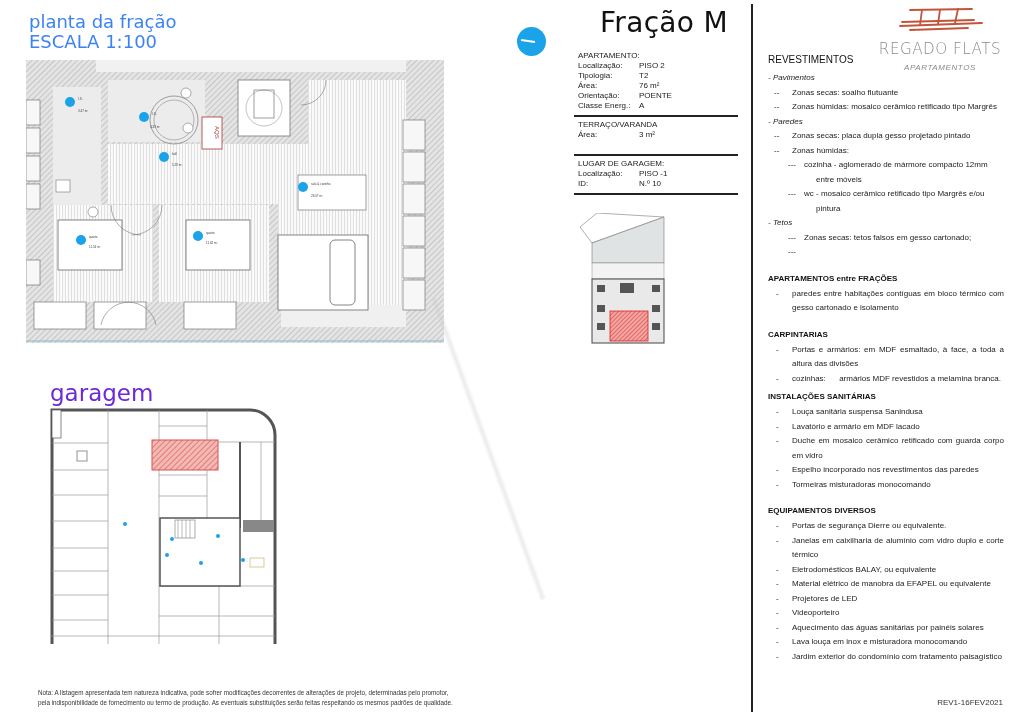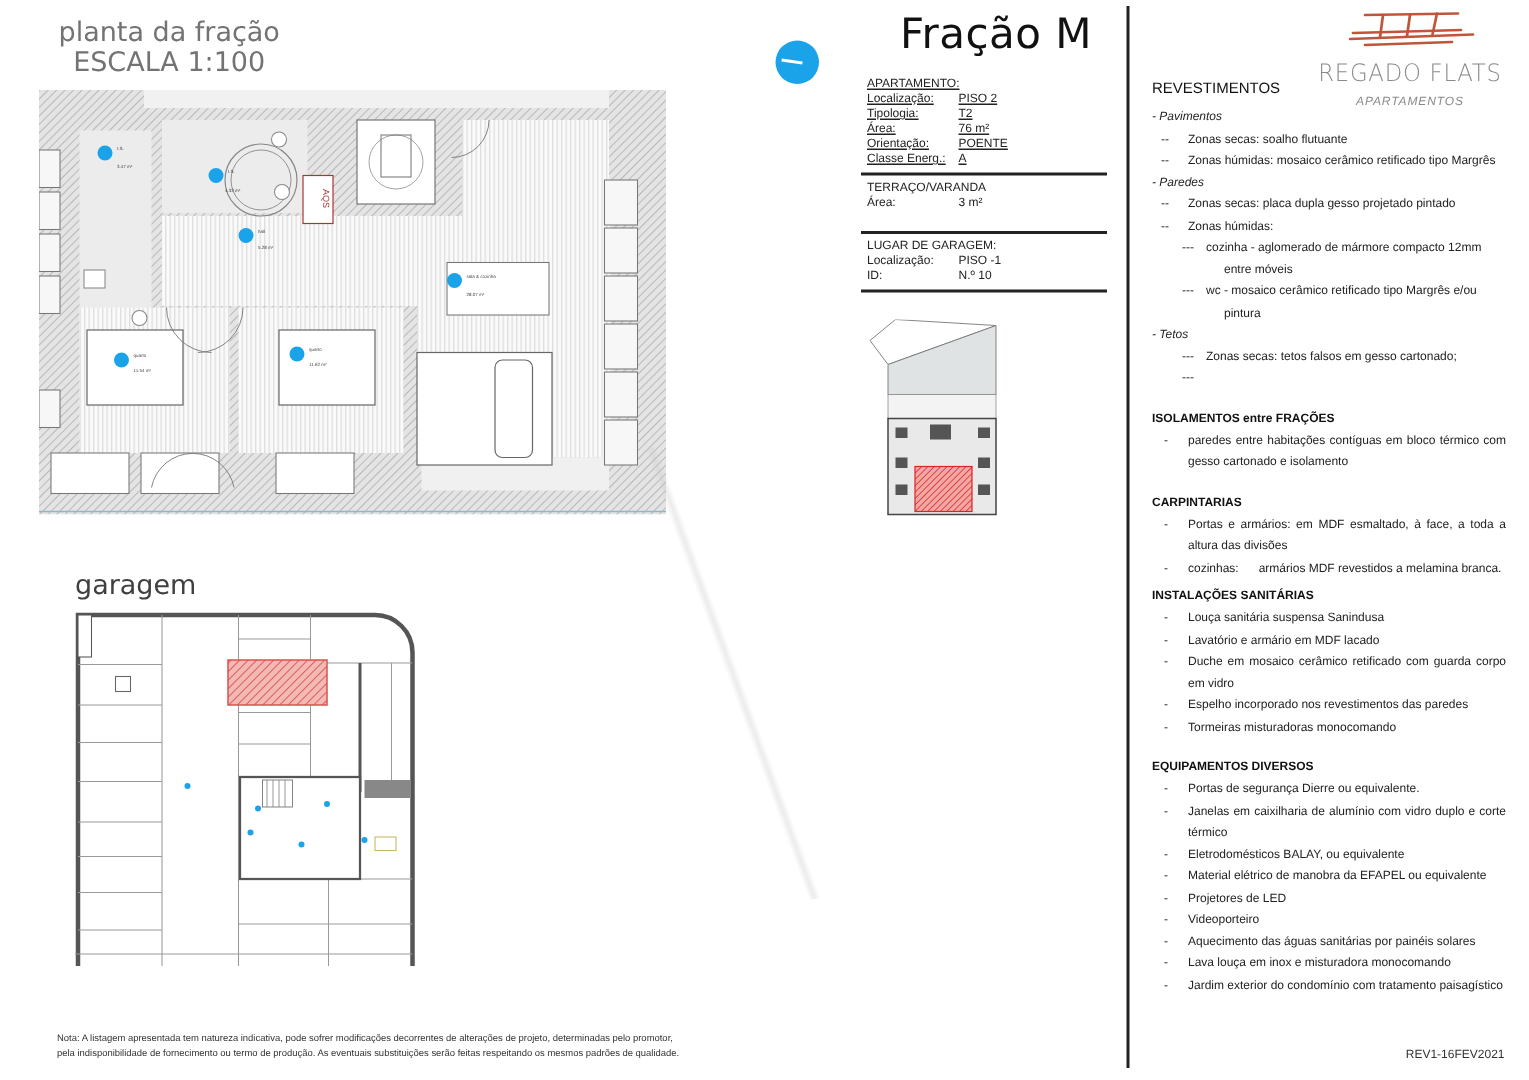--- a/index.html
+++ b/index.html
@@ -1,21 +1,21 @@
 <!DOCTYPE html>
 <html><head>
 <meta charset="utf-8">
 <style>
   * { box-sizing: border-box; margin: 0; padding: 0; }
   html, body { width: 1019px; height: 720px; background: #ffffff; overflow: hidden; }
   body { position: relative; font-family: "Liberation Sans", sans-serif; color: #1a1a1a; }
 
   
-  .plan-title { position: absolute; left: 39px; top: 12px; font-family: "DejaVu Sans", sans-serif; font-size: 18px; line-height: 20px; color: #737373; text-align: center; }
-  .garage-title { position: absolute; left: 50px; top: 380px; font-family: "DejaVu Sans", sans-serif; font-size: 18px; color: #404040; }
+  .plan-title { position: absolute; left: 29px; top: 12px; font-family: "DejaVu Sans", sans-serif; font-size: 18px; line-height: 20px; color: #3b82f6; }
+  .garage-title { position: absolute; left: 50px; top: 380px; font-family: "DejaVu Sans", sans-serif; font-size: 23px; color: #6d28d9; }
 
   
   .floorplan { position: absolute; left: 26px; top: 60px; width: 418px; height: 283px; }
   .garage { position: absolute; left: 50px; top: 408px; width: 228px; height: 238px; }
 
   
   .compass { position: absolute; left: 517px; top: 27px; width: 29px; height: 29px; border-radius: 50%; background: #1aa3e8; }
   .compass::after { content: ""; position: absolute; left: 4px; top: 13px; width: 14px; height: 2px; background: #fff; transform: rotate(8deg); }
 
   
@@ -232,21 +232,21 @@
       <circle cx="151" cy="155" r="2"></circle>
       <circle cx="193" cy="152" r="2"></circle>
   </g>
 </svg>
 
 <div class="stripe"></div>
 
 <div class="compass"></div>
 <div class="fraction-title">Fração M</div>
 
-<div class="info-block" style="top:51px;text-decoration:underline;">
+<div class="info-block" style="top:51px;">
   <div>APARTAMENTO:</div>
   <div class="row">
       <span class="k">Localização:</span>
       <span>PISO 2</span>
     </div>
   <div class="row">
       <span class="k">Tipologia:</span>
       <span>T2</span>
     </div>
   <div class="row">
@@ -361,21 +361,21 @@
   <div class="cat">- Tetos</div>
   <div class="it l2">
       <span class="b">---</span>
       <span class="t">Zonas secas: tetos falsos em gesso cartonado;</span>
     </div>
   <div class="it l2">
       <span class="b">---</span>
     </div>
 
   <div class="gap"></div>
-  <div class="h">ISOLAMENTOS entre FRAÇÕES</div>
+  <div class="h">APARTAMENTOS entre FRAÇÕES</div>
   <div class="d">
       <span class="b">-</span>
       <span class="t">paredes entre habitações contíguas em bloco térmico com gesso cartonado e isolamento</span>
     </div>
 
   <div class="gap"></div>
   <div class="h">CARPINTARIAS</div>
   <div class="d">
       <span class="b">-</span>
       <span class="t">Portas e armários: em MDF esmaltado, à face, a toda a altura das divisões</span>

